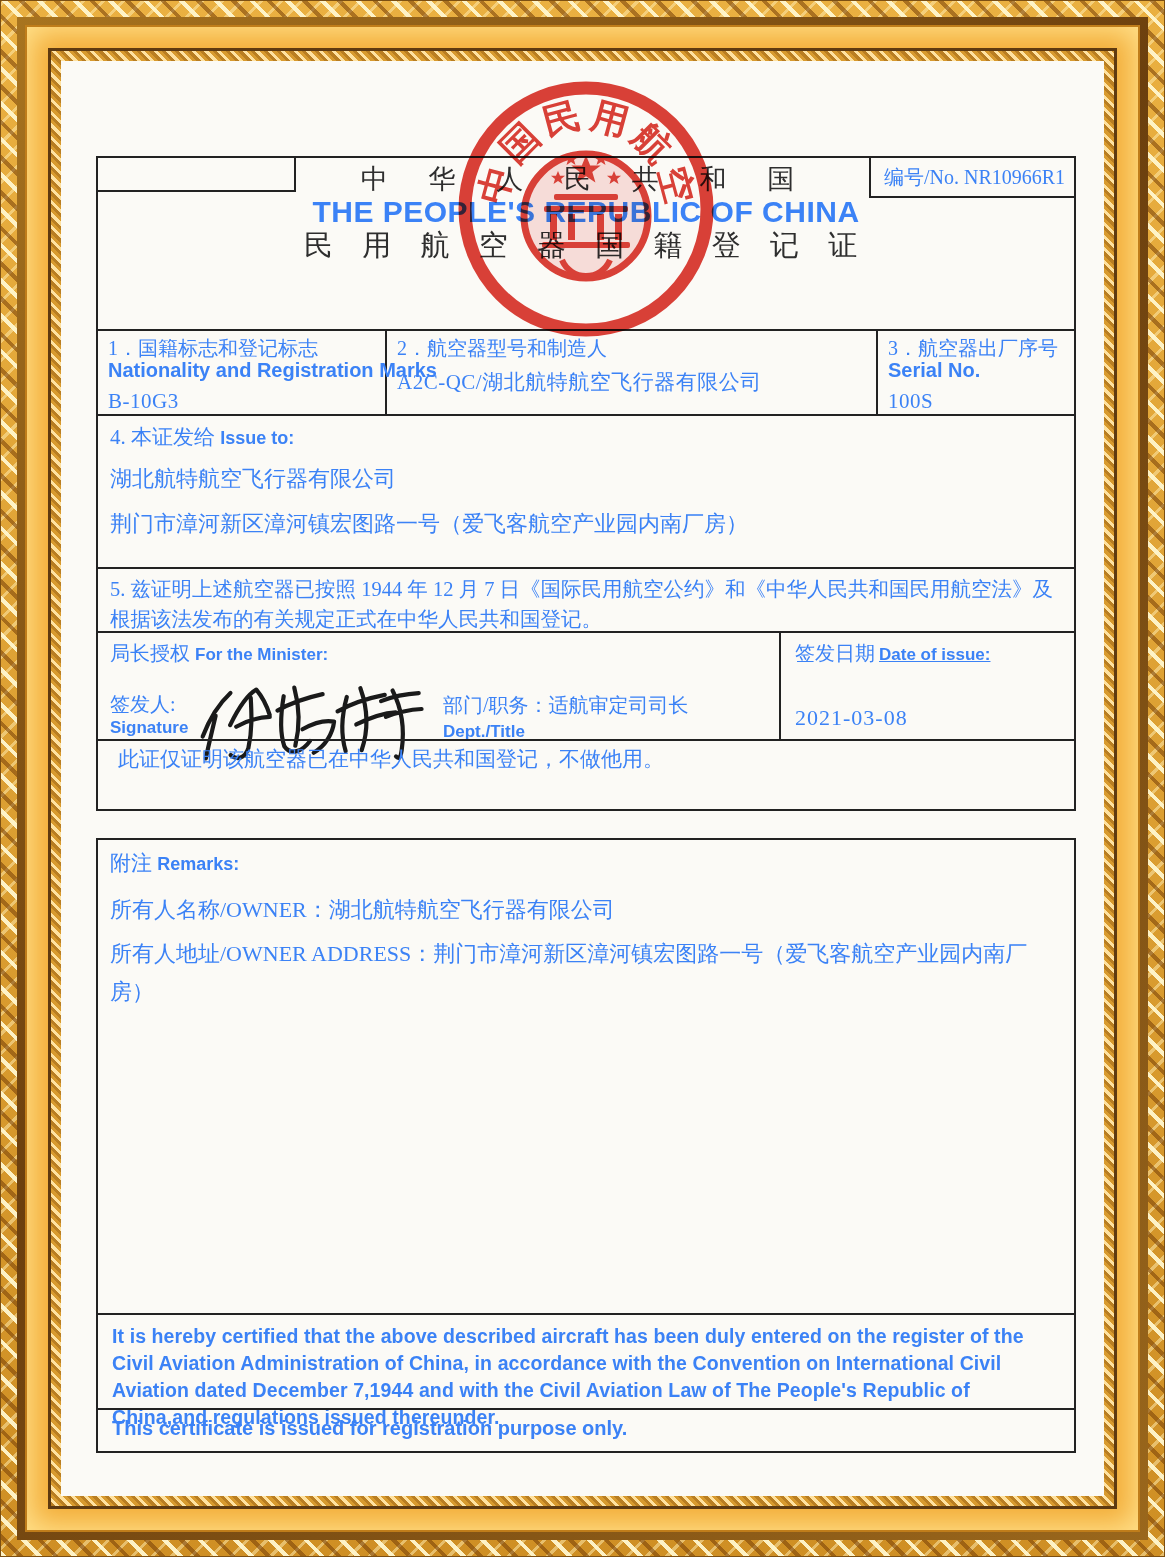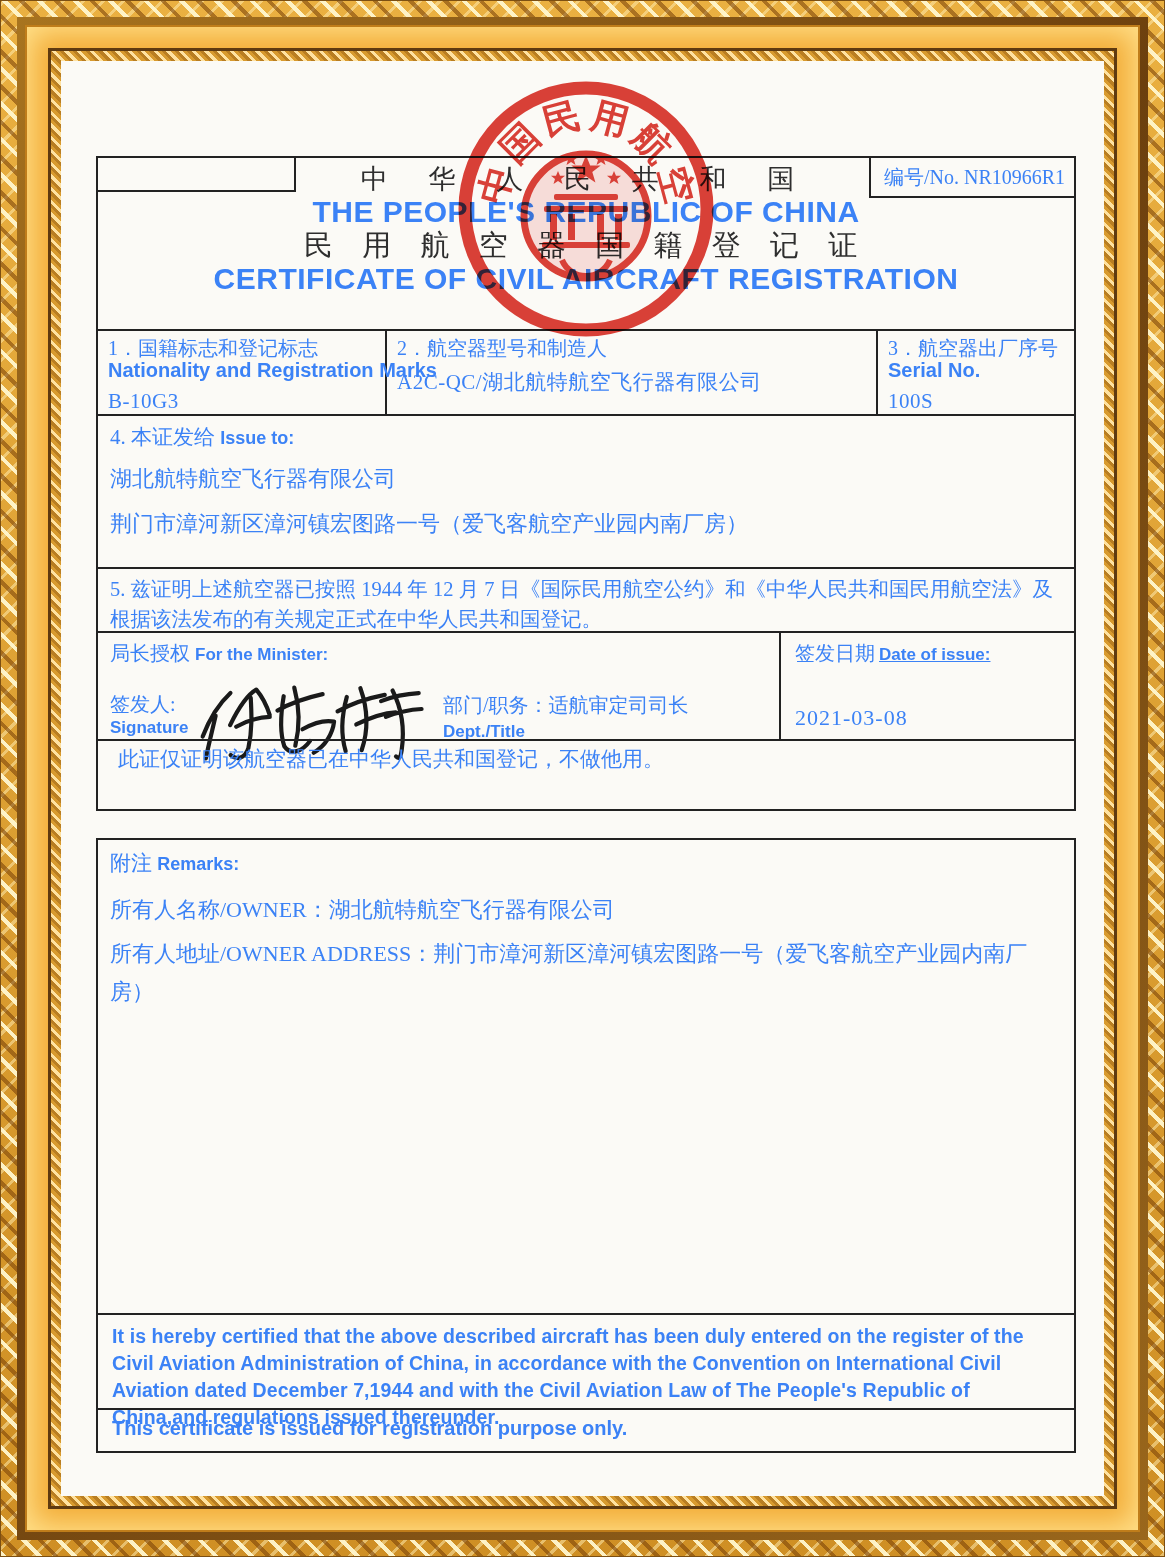--- a/index.html
+++ b/index.html
@@ -99,21 +99,20 @@
      <div class="paper">
 
       <div class="boxA">
         <div class="corner-box"></div>
         <div class="serial-box cn">编号/No. NR10966R1</div>
 
         <div class="hdr">
           <div class="t1 cn">中 华 人 民 共 和 国</div>
           <div class="t2 en-b">THE PEOPLE'S REPUBLIC OF CHINA</div>
           <div class="t3 cn">民 用 航 空 器 国 籍 登 记 证</div>
-          <div class="t4 en-b">CERTIFICATE OF CIVIL AIRCRAFT REGISTRATION</div>
         </div>
 
         <div class="row r1">
           <div class="c c1">
             <div class="lab-cn cn">1．国籍标志和登记标志</div>
             <div class="lab-en en-b">Nationality and Registration Marks</div>
             <div class="val cn">B-10G3</div>
           </div>
           <div class="c c2">
             <div class="lab-cn cn">2．航空器型号和制造人</div>

